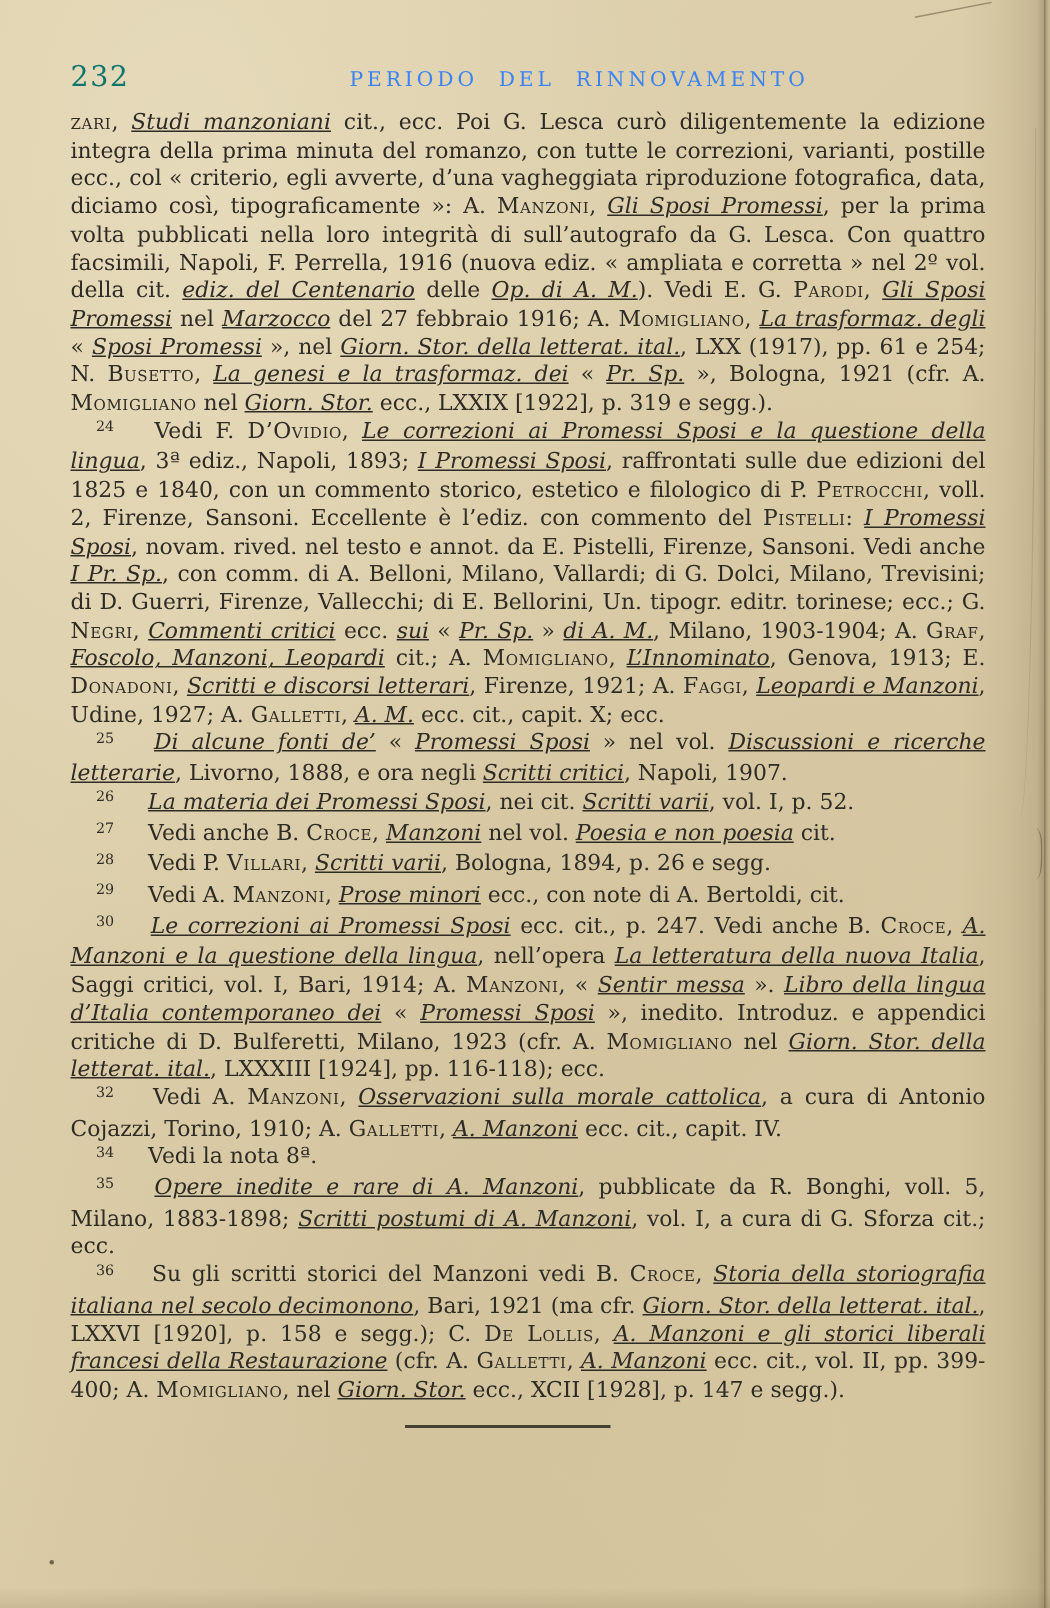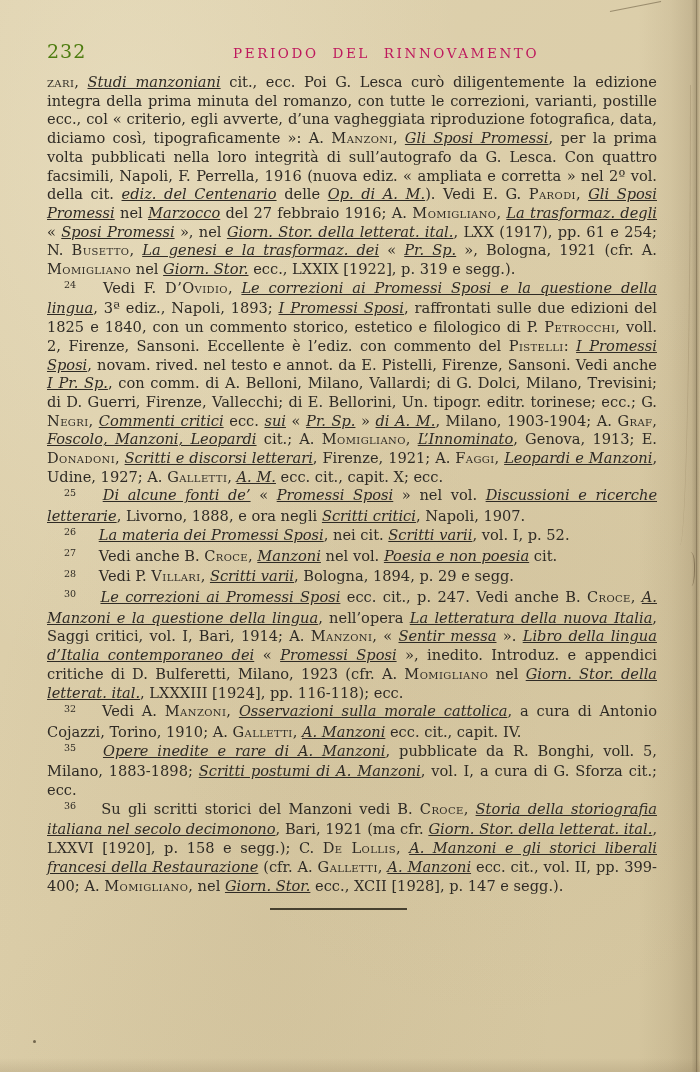--- a/index.html
+++ b/index.html
@@ -7,25 +7,25 @@
     width:700px; height:1072px; position:relative; overflow:hidden;
     font-family:"DejaVu Serif", serif;
     background:
       radial-gradient(ellipse at 18% 12%, rgba(248,241,217,0.30), transparent 42%),
       radial-gradient(ellipse at 72% 55%, rgba(150,128,88,0.08), transparent 52%),
       radial-gradient(ellipse at 38% 86%, rgba(150,128,88,0.09), transparent 48%),
       linear-gradient(135deg, #ded1ae 0%, #dbcda8 55%, #d3c49d 100%);
   }
   .page-num {
     position:absolute; left:47px; top:40px;
-    font-size:19px; letter-spacing:1px; color:#4d7c0f;
+    font-size:19px; letter-spacing:1px; color:#0f766e;
   }
   .running-header {
     position:absolute; left:233px; top:45px;
-    font-size:13.5px; letter-spacing:2.6px; word-spacing:7px; color:#be185d;
+    font-size:13.5px; letter-spacing:2.6px; word-spacing:7px; color:#3b82f6;
   }
   .text-block {
     position:absolute; left:47px; top:73px; width:610px;
     font-size:14.6px; line-height:18.7px; text-align:justify;
     color:#2f2b25; hyphens:auto; -webkit-hyphens:auto;
   }
   .text-block p { margin:0; text-indent:17px; }
   .text-block p.no-indent { text-indent:0; }
   em { font-style:italic;text-decoration:underline; }
   .sc { font-variant-caps:small-caps; letter-spacing:0.4px; }
@@ -78,23 +78,25 @@
 <div class="page-num">232</div>
 <div class="running-header">PERIODO DEL RINNOVAMENTO</div>
 
 <div class="text-block">
 
 <p class="no-indent"><span class="sc">zari</span><span>, </span><em>Studi manzoniani</em><span> cit., ecc. Poi G. Lesca curò diligentemente la edizione integra della prima minuta del romanzo, con tutte le correzioni, varianti, postille ecc., col « criterio, egli avverte, d’una vagheggiata riproduzione fotografica, data, diciamo così, tipograficamente »: A. </span><span class="sc">Manzoni</span><span>, </span><em>Gli Sposi Promessi</em><span>, per la prima volta pubblicati nella loro integrità di sull’autografo da G. Lesca. Con quattro facsimili, Napoli, F. Perrella, 1916 (nuova ediz. « ampliata e corretta » nel 2º vol. della cit. </span><em>ediz. del Centenario</em><span> delle </span><em>Op. di A. M.</em><span>). Vedi E. G. </span><span class="sc">Parodi</span><span>, </span><em>Gli Sposi Promessi</em><span> nel </span><em>Marzocco</em><span> del 27 febbraio 1916; A. </span><span class="sc">Momigliano</span><span>, </span><em>La trasformaz. degli</em><span> « </span><em>Sposi Promessi</em><span> », nel </span><em>Giorn. Stor. della letterat. ital.</em><span>, LXX (1917), pp. 61 e 254; N. </span><span class="sc">Busetto</span><span>, </span><em>La genesi e la trasformaz. dei</em><span> « </span><em>Pr. Sp.</em><span> », Bologna, 1921 (cfr. A. </span><span class="sc">Momigliano</span><span> nel </span><em>Giorn. Stor.</em><span> ecc., LXXIX [1922], p. 319 e segg.).</span></p>
     <p><span class="fn-num">24</span><span> Vedi F. </span><span class="sc">D’Ovidio</span><span>, </span><em>Le correzioni ai Promessi Sposi e la questione della lingua</em><span>, 3ª ediz., Napoli, 1893; </span><em>I Promessi Sposi</em><span>, raffrontati sulle due edizioni del 1825 e 1840, con un commento storico, estetico e filologico di P. </span><span class="sc">Petrocchi</span><span>, voll. 2, Firenze, Sansoni. Eccellente è l’ediz. con commento del </span><span class="sc">Pistelli</span><span>: </span><em>I Promessi Sposi</em><span>, novam. rived. nel testo e annot. da E. Pistelli, Firenze, Sansoni. Vedi anche </span><em>I Pr. Sp.</em><span>, con comm. di A. Belloni, Milano, Vallardi; di G. Dolci, Milano, Trevisini; di D. Guerri, Firenze, Vallecchi; di E. Bellorini, Un. tipogr. editr. torinese; ecc.; G. </span><span class="sc">Negri</span><span>, </span><em>Commenti critici</em><span> ecc. </span><em>sui</em><span> « </span><em>Pr. Sp.</em><span> » </span><em>di A. M.</em><span>, Milano, 1903-1904; A. </span><span class="sc">Graf</span><span>, </span><em>Foscolo, Manzoni, Leopardi</em><span> cit.; A. </span><span class="sc">Momigliano</span><span>, </span><em>L’Innominato</em><span>, Genova, 1913; E. </span><span class="sc">Donadoni</span><span>, </span><em>Scritti e discorsi letterari</em><span>, Firenze, 1921; A. </span><span class="sc">Faggi</span><span>, </span><em>Leopardi e Manzoni</em><span>, Udine, 1927; A. </span><span class="sc">Galletti</span><span>, </span><em>A. M.</em><span> ecc. cit., capit. X; ecc.</span></p>
     <p><span class="fn-num">25</span><span> </span><em>Di alcune fonti de’</em><span> « </span><em>Promessi Sposi</em><span> » nel vol. </span><em>Discussioni e ricerche letterarie</em><span>, Livorno, 1888, e ora negli </span><em>Scritti critici</em><span>, Napoli, 1907.</span></p>
     <p><span class="fn-num">26</span><span> </span><em>La materia dei Promessi Sposi</em><span>, nei cit. </span><em>Scritti varii</em><span>, vol. I, p. 52.</span></p>
     <p><span class="fn-num">27</span><span> Vedi anche B. </span><span class="sc">Croce</span><span>, </span><em>Manzoni</em><span> nel vol. </span><em>Poesia e non poesia</em><span> cit.</span></p>
-    <p><span class="fn-num">28</span><span> Vedi P. </span><span class="sc">Villari</span><span>, </span><em>Scritti varii</em><span>, Bologna, 1894, p. 29 e segg.</span></p>
+    <p><span class="fn-num">28</span><span> Vedi P. </span><span class="sc">Villari</span><span>, </span><em>Scritti varii</em><span>, Bologna, 1894, p. 26 e segg.</span></p>
+    <p><span class="fn-num">29</span><span> Vedi A. </span><span class="sc">Manzoni</span><span>, </span><em>Prose minori</em><span> ecc., con note di A. Bertoldi, cit.</span></p>
     <p><span class="fn-num">30</span><span> </span><em>Le correzioni ai Promessi Sposi</em><span> ecc. cit., p. 247. Vedi anche B. </span><span class="sc">Croce</span><span>, </span><em>A. Manzoni e la questione della lingua</em><span>, nell’opera </span><em>La letteratura della nuova Italia</em><span>, Saggi critici, vol. I, Bari, 1914; A. </span><span class="sc">Manzoni</span><span>, « </span><em>Sentir messa</em><span> ». </span><em>Libro della lingua d’Italia contemporaneo dei</em><span> « </span><em>Promessi Sposi</em><span> », inedito. Introduz. e appendici critiche di D. Bulferetti, Milano, 1923 (cfr. A. </span><span class="sc">Momigliano</span><span> nel </span><em>Giorn. Stor. della letterat. ital.</em><span>, LXXXIII [1924], pp. 116-118); ecc.</span></p>
     <p><span class="fn-num">32</span><span> Vedi A. </span><span class="sc">Manzoni</span><span>, </span><em>Osservazioni sulla morale cattolica</em><span>, a cura di Antonio Cojazzi, Torino, 1910; A. </span><span class="sc">Galletti</span><span>, </span><em>A. Manzoni</em><span> ecc. cit., capit. IV.</span></p>
+    <p><span class="fn-num">34</span><span> Vedi la nota 8ª.</span></p>
     <p><span class="fn-num">35</span><span> </span><em>Opere inedite e rare di A. Manzoni</em><span>, pubblicate da R. Bonghi, voll. 5, Milano, 1883-1898; </span><em>Scritti postumi di A. Manzoni</em><span>, vol. I, a cura di G. Sforza cit.; ecc.</span></p>
     <p><span class="fn-num">36</span><span> Su gli scritti storici del Manzoni vedi B. </span><span class="sc">Croce</span><span>, </span><em>Storia della storiografia italiana nel secolo decimonono</em><span>, Bari, 1921 (ma cfr. </span><em>Giorn. Stor. della letterat. ital.</em><span>, LXXVI [1920], p. 158 e segg.); C. </span><span class="sc">De Lollis</span><span>, </span><em>A. Manzoni e gli storici liberali francesi della Restaurazione</em><span> (cfr. A. </span><span class="sc">Galletti</span><span>, </span><em>A. Manzoni</em><span> ecc. cit., vol. II, pp. 399-400; A. </span><span class="sc">Momigliano</span><span>, nel </span><em>Giorn. Stor.</em><span> ecc., XCII [1928], p. 147 e segg.).</span></p>
     <div class="divider"></div>
   </div>
 
 <div class="right-edge-shadow"></div>
 <div class="edge-line"></div>
 <div class="crease"></div>
 <div class="curl-mark"></div>
 <div class="scratch"></div>

